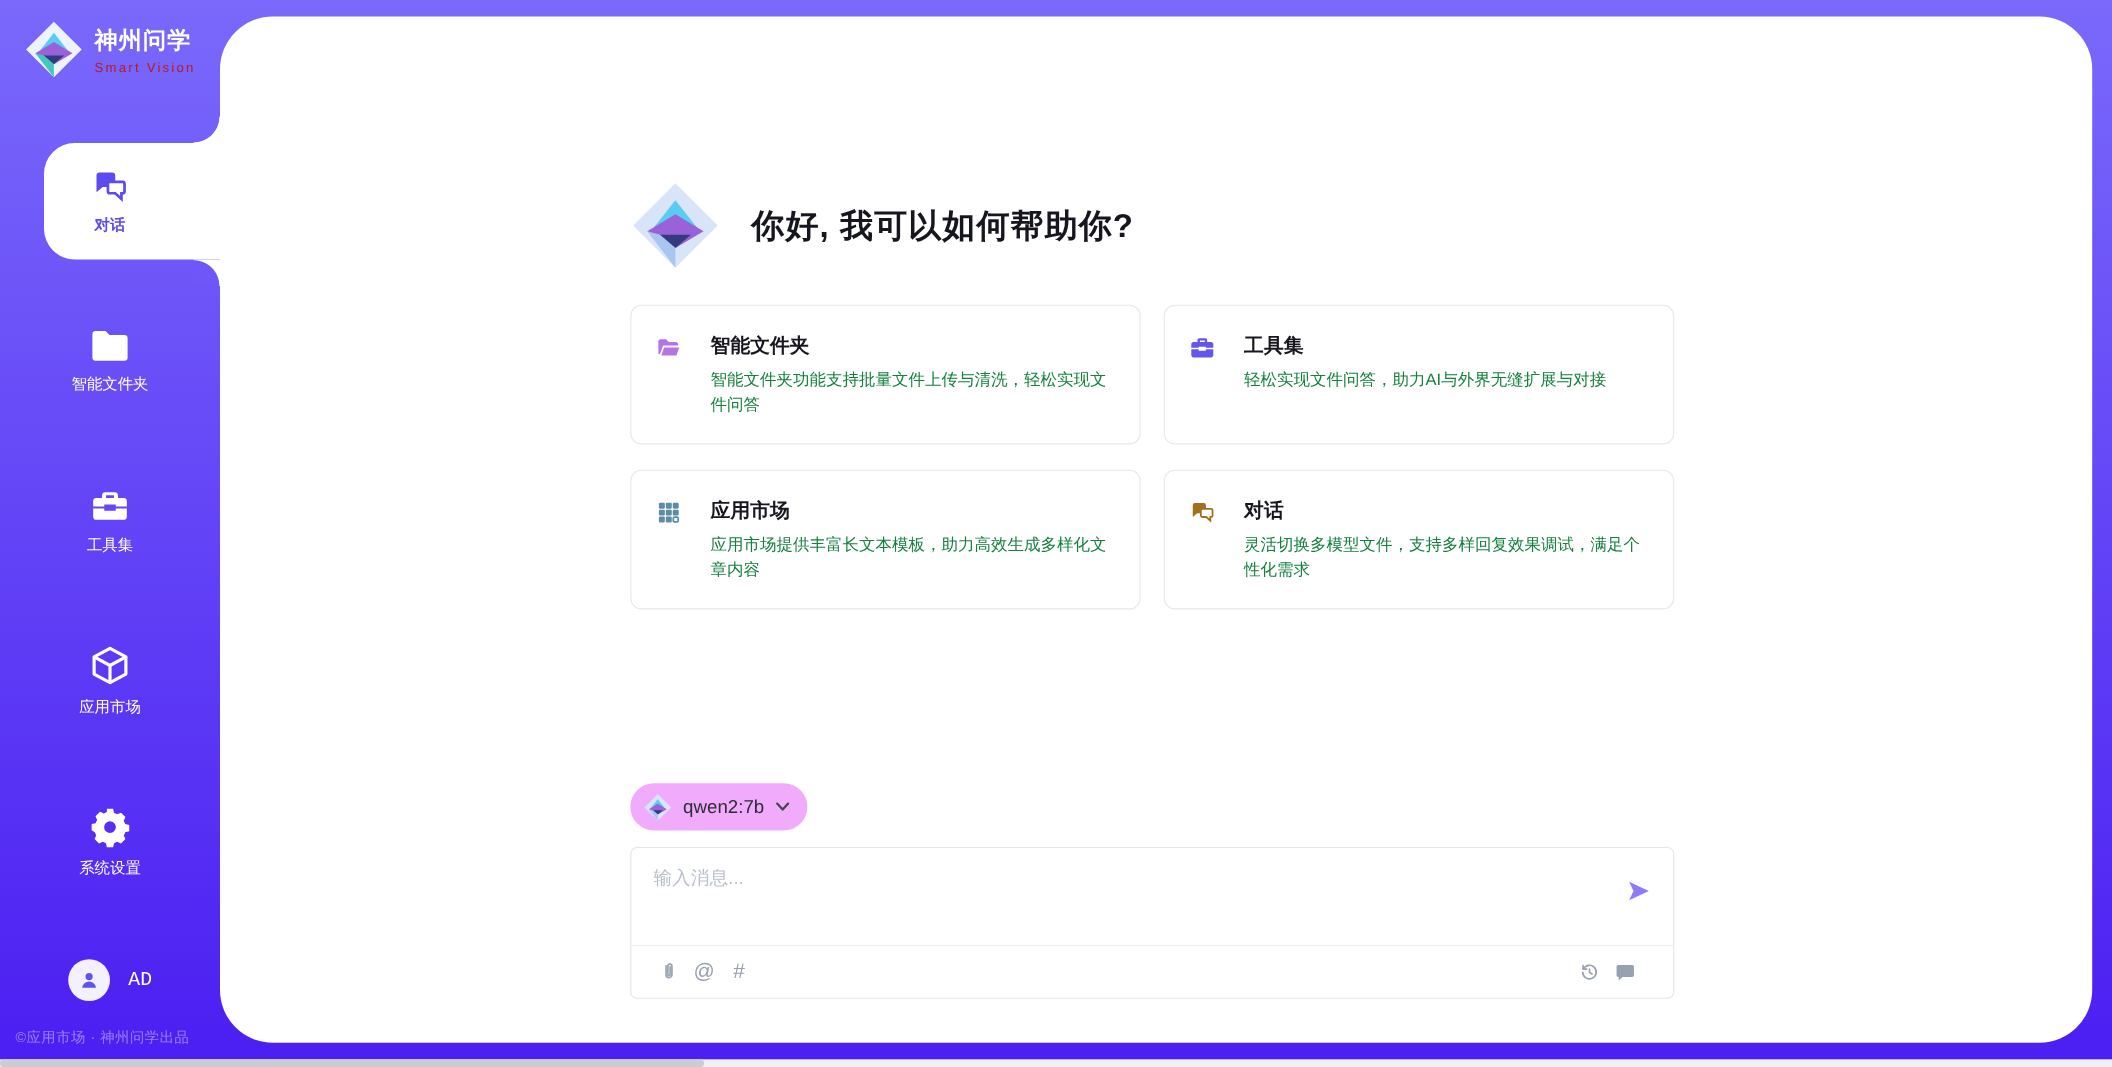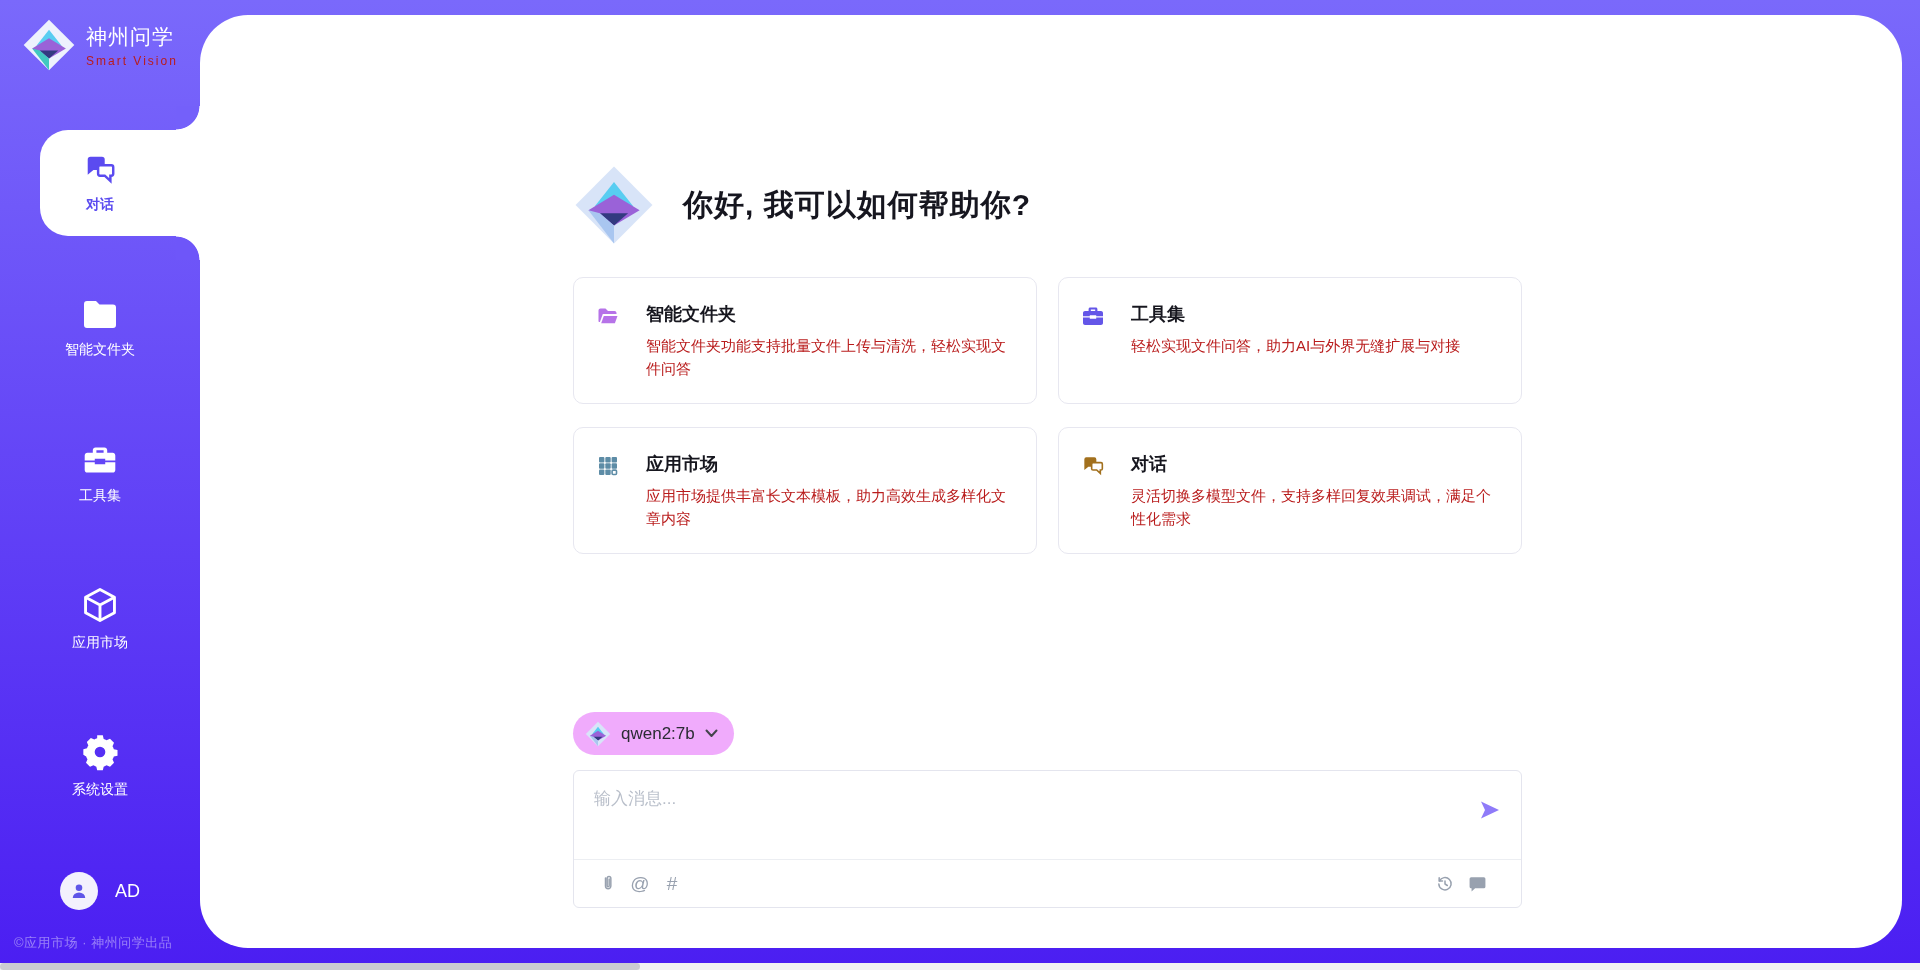--- a/index.html
+++ b/index.html
@@ -13,21 +13,21 @@
   
   .main-panel {
     position:absolute; left:200px; top:15px; right:18px; bottom:22px;
     background:#ffffff; border-radius:48px;
   }
 
   
   .sidebar { position:absolute; left:0; top:0; width:200px; height:100%; }
   .logo-row { position:absolute; left:22px; top:18px; display:flex; align-items:center; gap:10px; }
   .logo-diamond { width:54px; height:54px; }
-  .brand-name { color:#fff; font-size:21px; font-weight:400; letter-spacing:1px; }
+  .brand-name { color:#fff; font-size:21px; font-weight:700; letter-spacing:1px; }
   .brand-sub { color:#b91c1c; font-size:12px; letter-spacing:2px; margin-top:3px; }
 
   .nav-bubble {
     position:absolute; left:40px; top:130px; width:160px; height:106px;
     background:#fff; border-radius:28px 0 0 28px;
   }
   .fillet-top {
     position:absolute; left:176px; top:106px; width:24px; height:24px;
     background:radial-gradient(circle 24px at 0 0,#7460fa 0 23px,#fff 23.8px);
   }
@@ -47,21 +47,21 @@
   .ni-4 { top:565px; } .ni-5 { top:712px; }
 
   .user-row {
     position:absolute; left:0; top:872px; width:200px;
     display:flex; align-items:center; justify-content:center; gap:17px; cursor:pointer;
   }
   .avatar-circle {
     width:38px; height:38px; border-radius:50%; background:#f3f1fd;
     display:flex; align-items:center; justify-content:center;
   }
-  .user-name { color:#fff; font-size:18px; font-weight:500; }
+  .user-name { color:#fff; font-size:18px; font-weight:500;font-family:Liberation Mono, monospace; }
   .sidebar-footer {
     position:absolute; left:14px; bottom:18px;
     color:rgba(255,255,255,0.42); font-size:13px; letter-spacing:0.5px;
   }
 
   
   .content { position:absolute; left:373px; top:0; width:949px; height:100%; }
   .greeting {
     position:absolute; top:148px; left:0; height:84px;
     display:flex; align-items:center; gap:28px;
@@ -73,21 +73,21 @@
     position:absolute; top:262px; left:0;
     display:grid; grid-template-columns:464px 464px; gap:23px 21px;
   }
   .card {
     height:127px; background:#fff; border:1px solid #e7e7f0; border-radius:10px;
     padding:24px 22px 0 22px; cursor:pointer;
     display:grid; grid-template-columns:50px 1fr; grid-template-rows:30px auto;
   }
   .card .cicon { grid-row:1; grid-column:1; padding-top:2px; }
   .card .ctitle { grid-row:1; grid-column:2; font-size:18px; font-weight:700; color:#17171f; }
-  .card .cdesc  { grid-row:2; grid-column:2; font-size:15px; color:#b91c1c; line-height:1.55; margin-top:2px; }
+  .card .cdesc  { grid-row:2; grid-column:2; font-size:15px; color:#15803d; line-height:1.55; margin-top:2px; }
 
   .model-pill {
     position:absolute; top:697px; left:0; height:43px;
     background:#f0abfc; border-radius:22px; padding:0 16px 0 12px;
     display:inline-flex; align-items:center; gap:10px; cursor:pointer;
   }
   .pill-diamond { width:26px; height:26px; }
   .model-name { font-size:17px; color:#2b2b33; }
 
   .composer {

